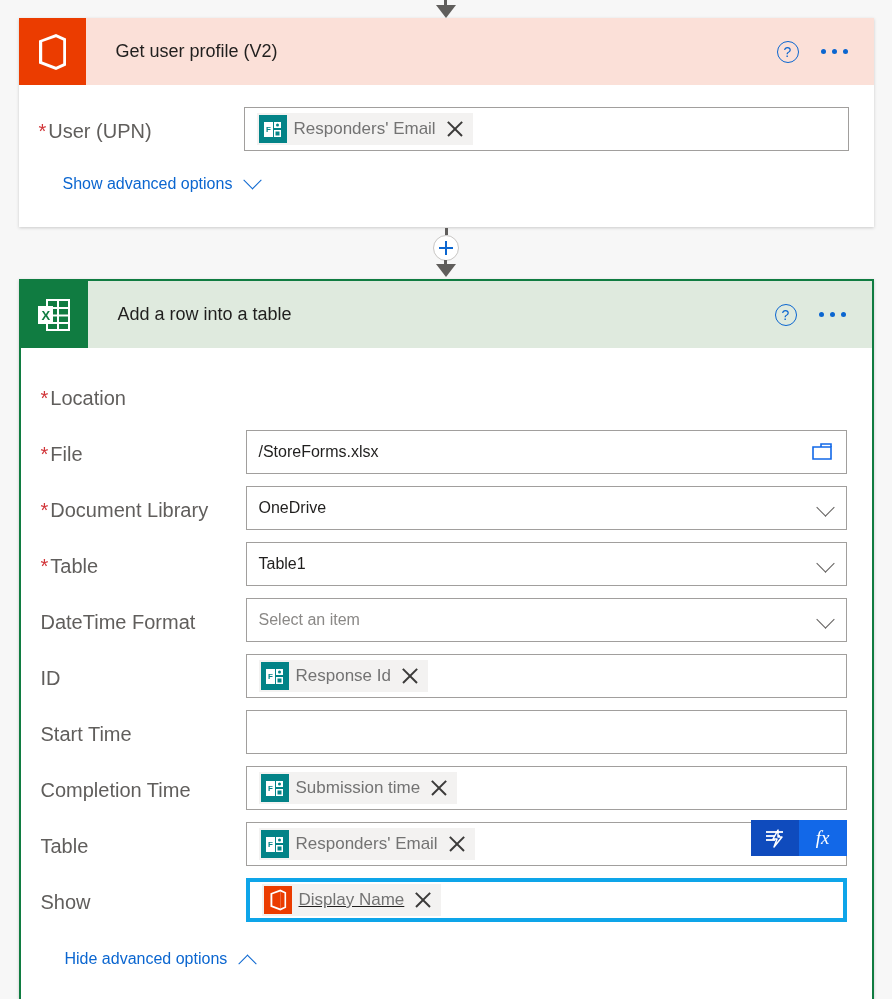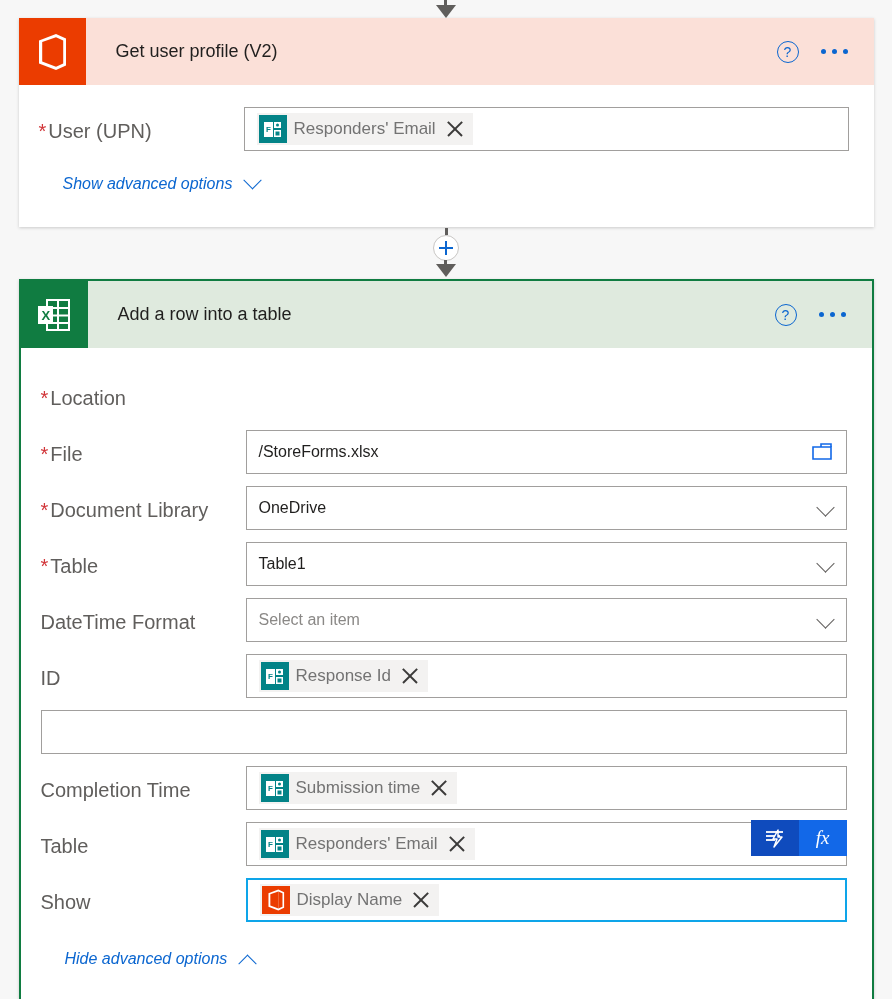--- a/index.html
+++ b/index.html
@@ -150,21 +150,22 @@
     border: 1px solid #a19f9d;
     background: #ffffff;
     display: flex;
     align-items: center;
     padding: 0 12px;
     font-size: 16px;
     color: #201f1e;
     position: relative;
   }
   .input-box.focused {
-    border: 2px solid #0ea5e9;
+    border: 4px solid #0ea5e9;
+    text-decoration: underline;
   }
   .input-box .placeholder { color: #8a8886; }
 
   .chev-down {
     position: absolute;
     right: 14px; top: 50%;
     width: 13px; height: 13px;
     margin-top: -7px;
     border-right: 1.6px solid #605e5c;
     border-bottom: 1.6px solid #605e5c;
@@ -235,21 +236,20 @@
 
   
   .adv-link {
     display: flex;
     align-items: center;
     gap: 14px;
     color: #0b66d0;
     font-size: 16px;
     cursor: pointer;
     padding: 10px 0 0 24px;
-    font-style: italic;
   }
   .adv-link.excel-adv { padding: 16px 0 0 24px; }
   .chev-sm {
     width: 13px; height: 13px;
     border-right: 1.8px solid #0b66d0;
     border-bottom: 1.8px solid #0b66d0;
   }
   .chev-sm.down { transform: rotate(45deg) translate(-3px,-3px); }
   .chev-sm.up   { transform: rotate(-135deg) translate(-3px,-3px); }
 
@@ -438,20 +438,23 @@
               </svg>
             </span>
             <span class="token-text">Response Id</span>
             <span class="token-x"></span>
           </span>
         </div>
       </div>
     </div>
 
     <div class="row tight">
+      <div class="field-label">
+        <span>Start Time</span>
+      </div>
       <div class="field-wrap">
         <div class="input-box">
           <span></span>
         </div>
       </div>
     </div>
 
     <div class="row tight">
       <div class="field-label">
         <span>Completion Time</span>

